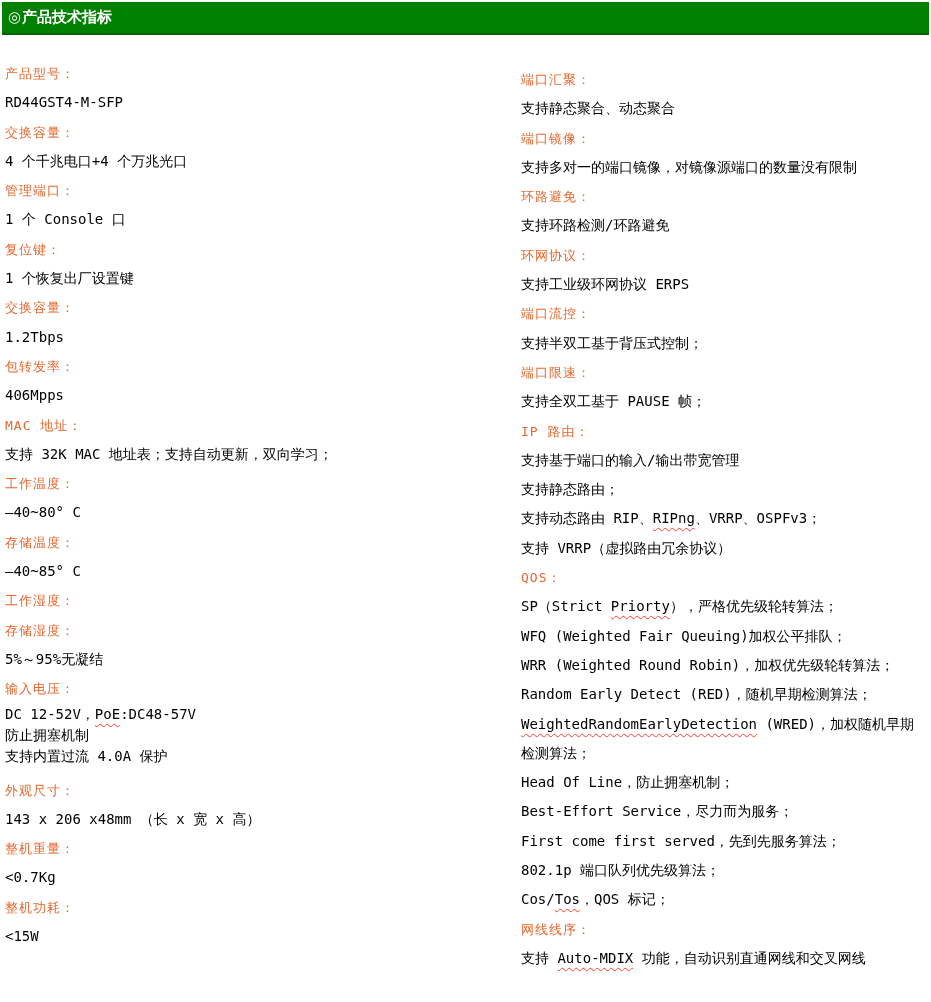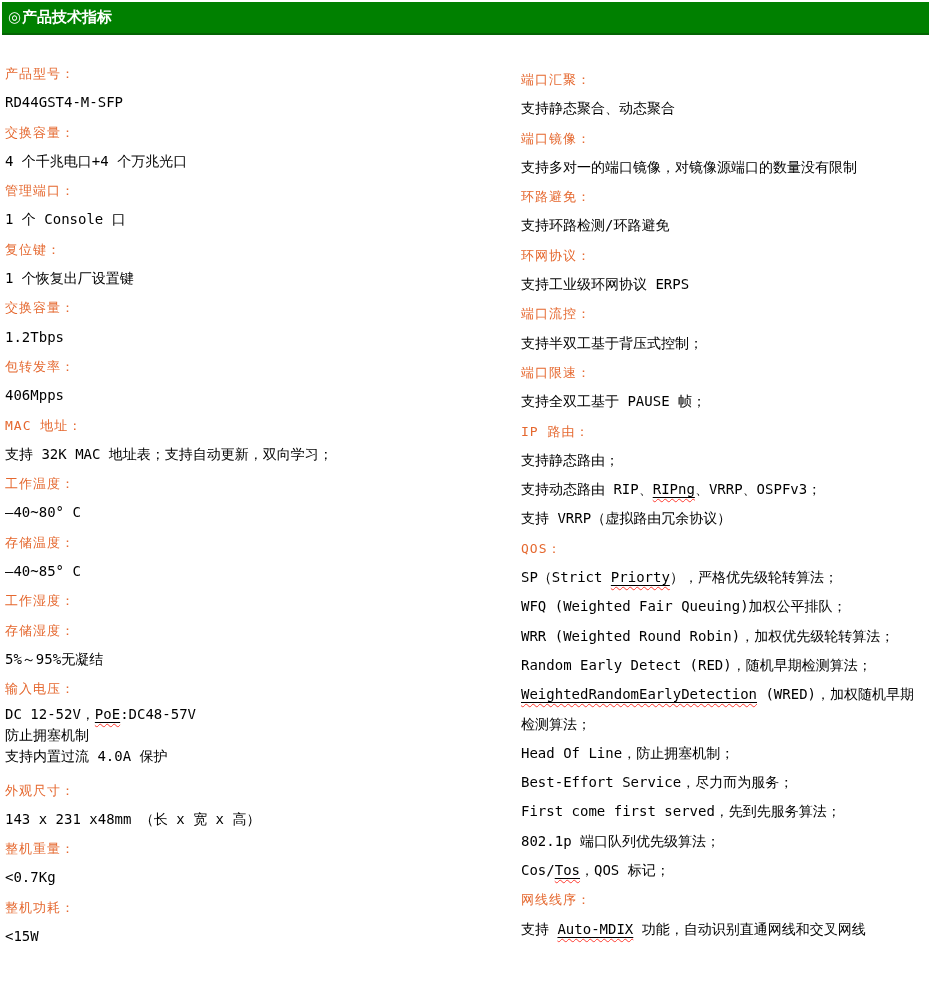--- a/index.html
+++ b/index.html
@@ -35,21 +35,21 @@
   .sec{margin:0;}
   .line{line-height:29.3px;font-size:14px;white-space:normal;}
   .heading{
     color:var(--accent);
     font-weight:normal;
     font-size:13px;
     letter-spacing:1px;
   }
   .sec.tight .value{line-height:21px;}
   .sec.tight{margin-bottom:9px;}
-  .sp{text-decoration:underline;text-underline-offset:3px;text-decoration-thickness:1px;margin-top:20px;}
+  .sp{text-underline-offset:3px;text-decoration-thickness:1px;margin-top:20px;}
   .sp .wav{
     text-decoration:underline wavy var(--squiggle);
     text-decoration-skip-ink:none;
     text-underline-offset:4px;
     text-decoration-thickness:1px;
   }
 </style>
 </head>
 <body>
 
@@ -103,21 +103,21 @@
         <div class="line value"><span>5%～95%无凝结</span></div>
       </div>
       <div class="sec tight">
         <div class="line heading">输入电压：</div>
         <div class="line value"><span>DC 12-52V，</span><span class="sp"><span class="wav">PoE</span></span><span>:DC48-57V</span></div>
         <div class="line value"><span>防止拥塞机制</span></div>
         <div class="line value"><span>支持内置过流 4.0A 保护</span></div>
       </div>
       <div class="sec">
         <div class="line heading">外观尺寸：</div>
-        <div class="line value"><span>143 x 231 x48mm （长 x 宽 x 高）</span></div>
+        <div class="line value"><span>143 x 206 x48mm （长 x 宽 x 高）</span></div>
       </div>
       <div class="sec">
         <div class="line heading">整机重量：</div>
         <div class="line value"><span>&lt;0.7Kg</span></div>
       </div>
       <div class="sec">
         <div class="line heading">整机功耗：</div>
         <div class="line value"><span>&lt;15W</span></div>
       </div>
     </div>
@@ -141,20 +141,21 @@
       <div class="sec">
         <div class="line heading">端口流控：</div>
         <div class="line value"><span>支持半双工基于背压式控制；</span></div>
       </div>
       <div class="sec">
         <div class="line heading">端口限速：</div>
         <div class="line value"><span>支持全双工基于 PAUSE 帧；</span></div>
       </div>
       <div class="sec">
         <div class="line heading">IP 路由：</div>
+        <div class="line value"><span>支持基于端口的输入/输出带宽管理</span></div>
         <div class="line value"><span>支持静态路由；</span></div>
         <div class="line value"><span>支持动态路由 RIP、</span><span class="sp"><span class="wav">RIPng</span></span><span>、VRRP、OSPFv3；</span></div>
         <div class="line value"><span>支持 VRRP（虚拟路由冗余协议）</span></div>
       </div>
       <div class="sec">
         <div class="line heading">QOS：</div>
         <div class="line value"><span>SP（Strict </span><span class="sp"><span class="wav">Priorty</span></span><span>），严格优先级轮转算法；</span></div>
         <div class="line value"><span>WFQ (Weighted Fair Queuing)加权公平排队；</span></div>
         <div class="line value"><span>WRR (Weighted Round Robin)，加权优先级轮转算法；</span></div>
         <div class="line value"><span>Random Early Detect (RED)，随机早期检测算法；</span></div>

